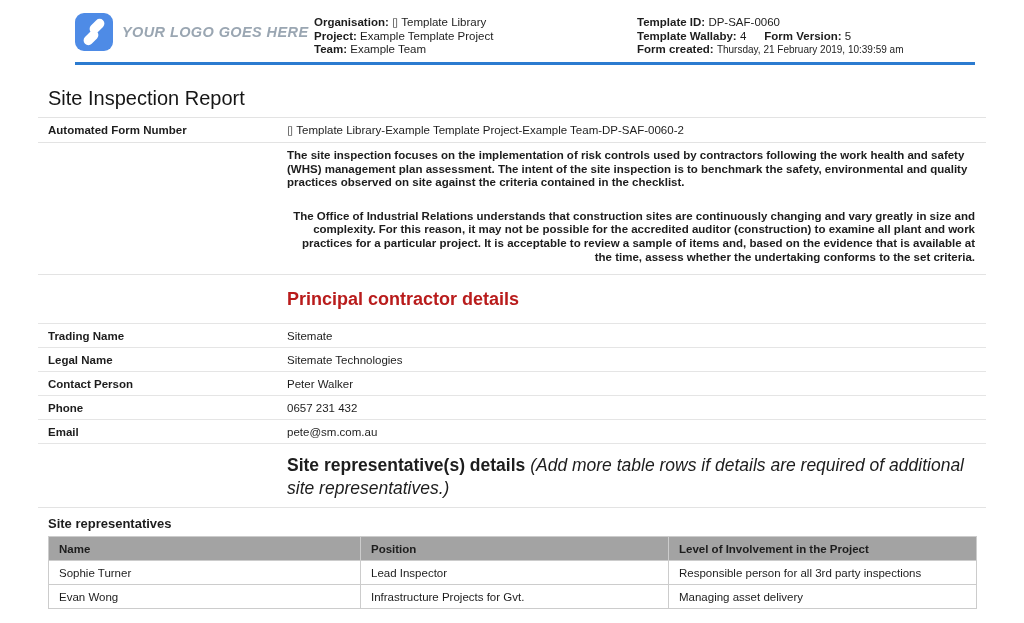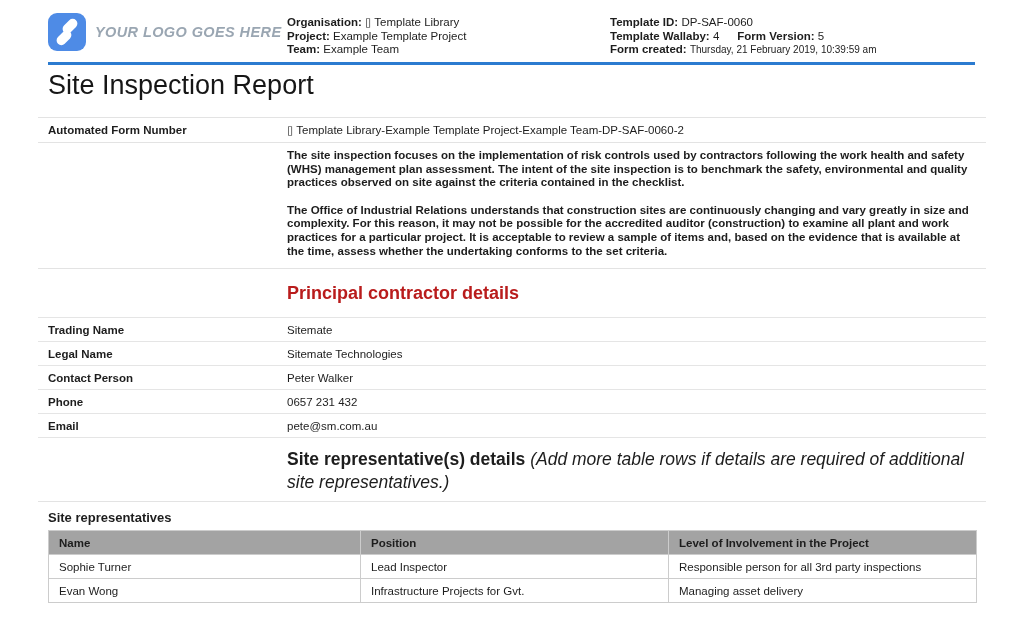--- a/index.html
+++ b/index.html
@@ -2,50 +2,50 @@
 <html><head>
 <meta charset="utf-8">
 <style>
   * { box-sizing: border-box; }
   html,body { margin:0; padding:0; }
   body {
     width:1024px; height:623px; background:#ffffff; overflow:hidden;
     font-family:"Liberation Sans","DejaVu Sans",sans-serif;
     color:#1d1d1d; -webkit-font-smoothing:antialiased;
   }
-  .page { position:relative; width:1024px; height:623px; }
+  .page { position:relative; width:1024px; height:623px;padding-left:27px; }
 
   
   .header { position:relative; height:62px; }
   .logo-box { position:absolute; left:48px; top:13px; display:flex; align-items:center; gap:9px; }
   .logo-icon { width:38px; height:38px; display:block; }
   .logo-text { font-style:italic; font-weight:bold; font-size:14.5px; color:#9aa6b2; letter-spacing:.4px; white-space:nowrap; }
   .hdr-col { position:absolute; top:16px; font-size:11.5px; line-height:13.5px; white-space:nowrap; }
   .hdr-mid { left:287px; }
   .hdr-right { left:610px; }
   .hdr-col b { font-weight:bold; }
   .hdr-pair-gap { display:inline-block; width:18px; }
   .small-val { font-size:10px; }
   .blue-rule { position:absolute; left:48px; right:49px; top:62px; height:3px; }
 
   
-  .title { margin:82px 48px 0; position:absolute; left:48px; top:70px; font-size:27px; font-weight:400; margin:0; color:#161616; }
+  .title { margin:82px 48px 0; position:absolute; left:48px; top:87px; font-size:20px; font-weight:400; margin:0; color:#161616; }
 
   .flow { position:absolute; left:0; top:117px; right:0; }
   .divider { border-top:1px solid #e3e3e3; margin:0 38px; }
 
   
   .kv-row { display:flex; align-items:center; margin:0 38px; height:24px; }
   .kv-label { width:249px; padding-left:10px; font-weight:bold; font-size:11.5px; flex:none; }
   .kv-value { font-size:11.5px; }
 
   
   .description { margin:0 49px 0 287px; padding:6px 0 10px; font-weight:bold; font-size:11.5px; line-height:13.6px; }
   .description p { margin:0; }
-  .description p + p { margin-top:14px; }
+  .description p + p { margin-top:20px;text-align:right; }
 
   .section-h { margin:14px 49px 13px 287px; font-size:18px; font-weight:bold; color:#b91c1c; }
 
   
   .details { margin:0 38px; border-top:1px solid #e5e5e5; }
   .detail-row { display:flex; align-items:center; height:24px; border-bottom:1px solid #e5e5e5; }
   .detail-row .kv-label { width:249px; }
 
   
   .section-h2 { margin:10px 49px 0 287px; font-size:17.5px; line-height:23px; padding-bottom:7px; }

